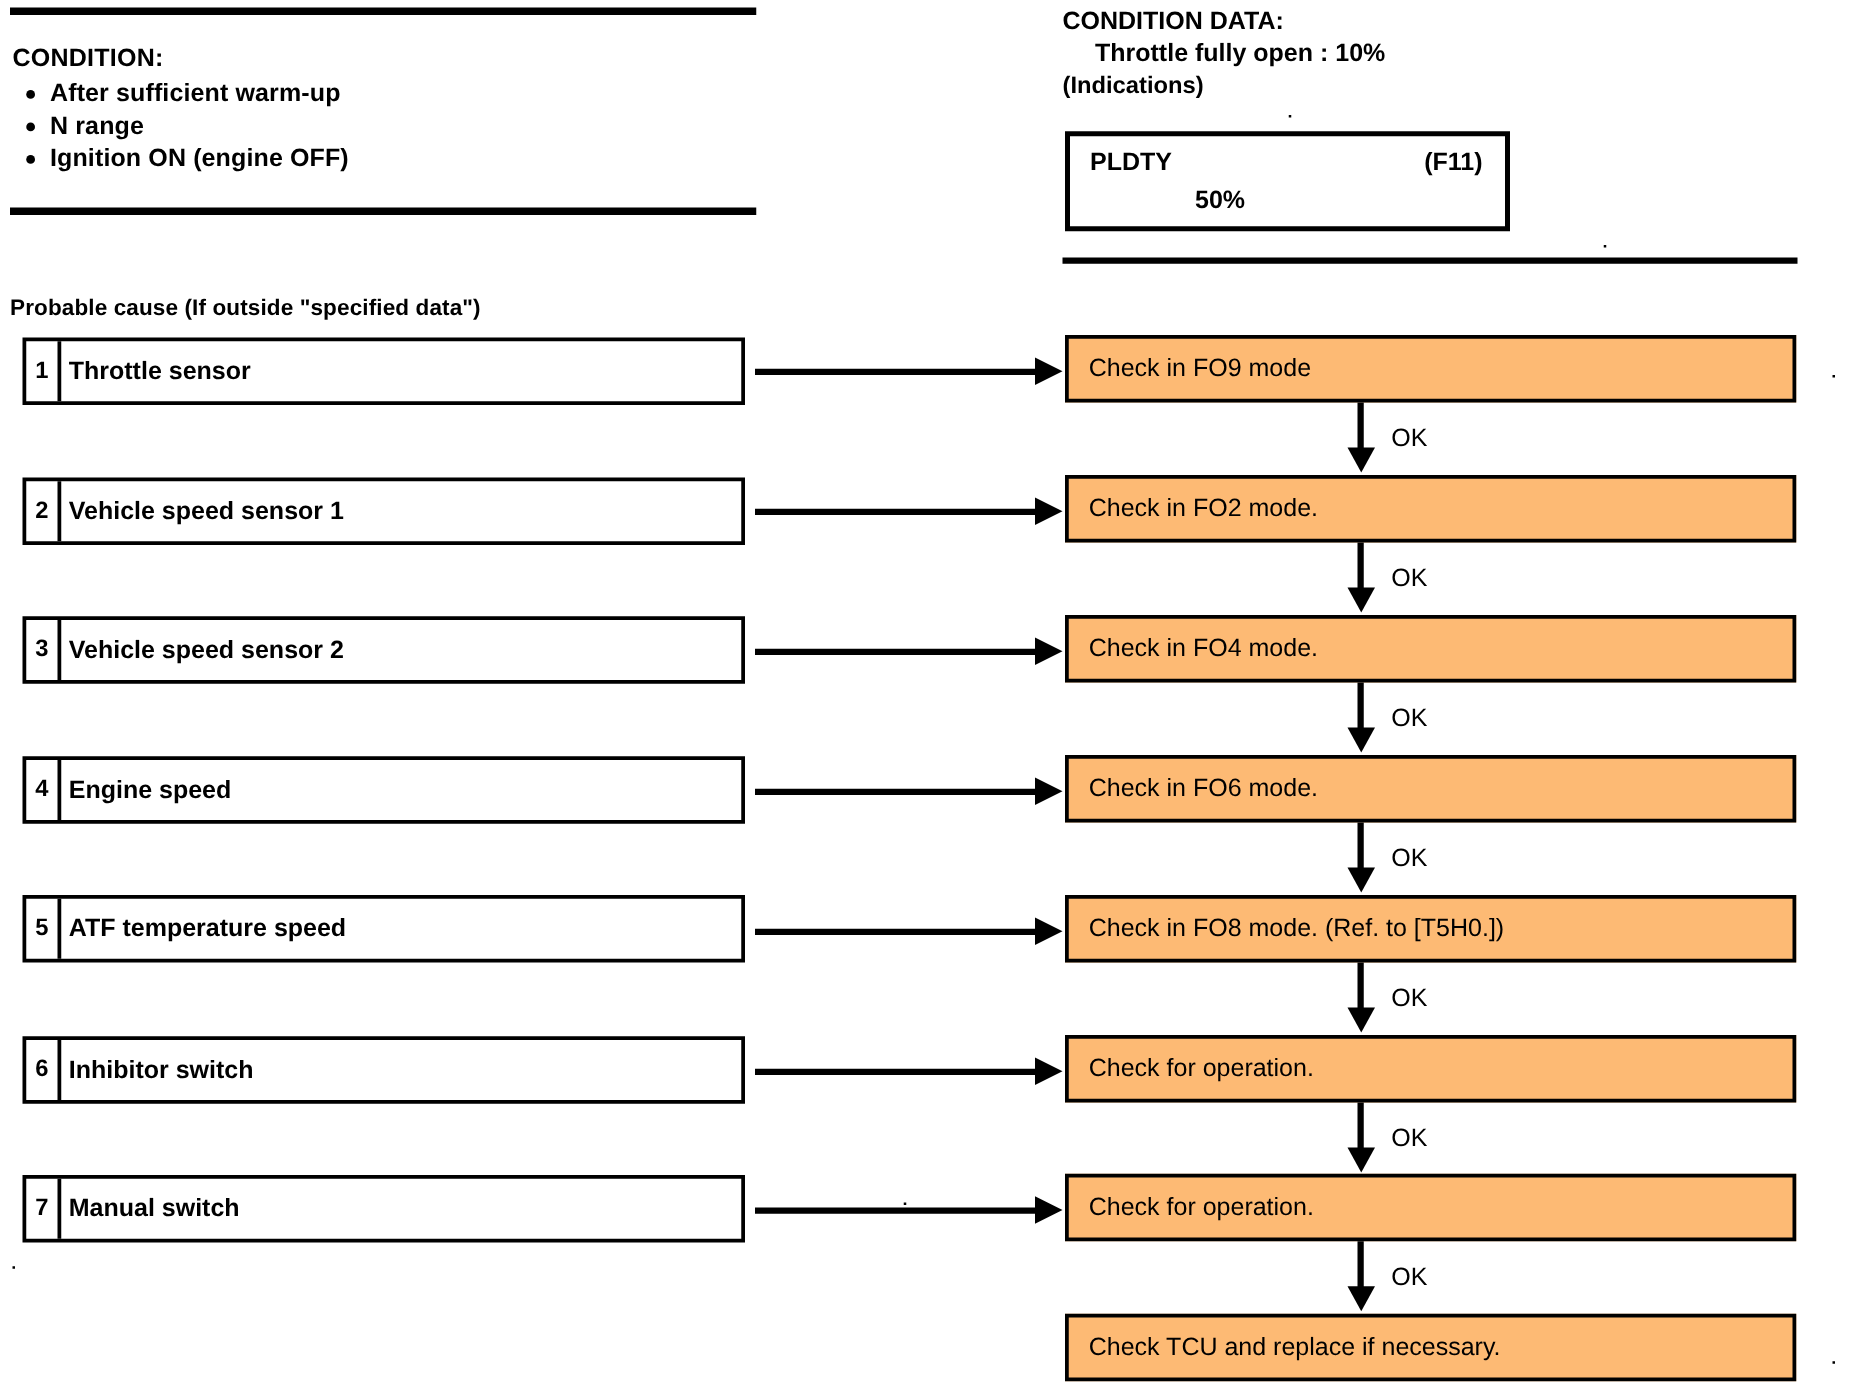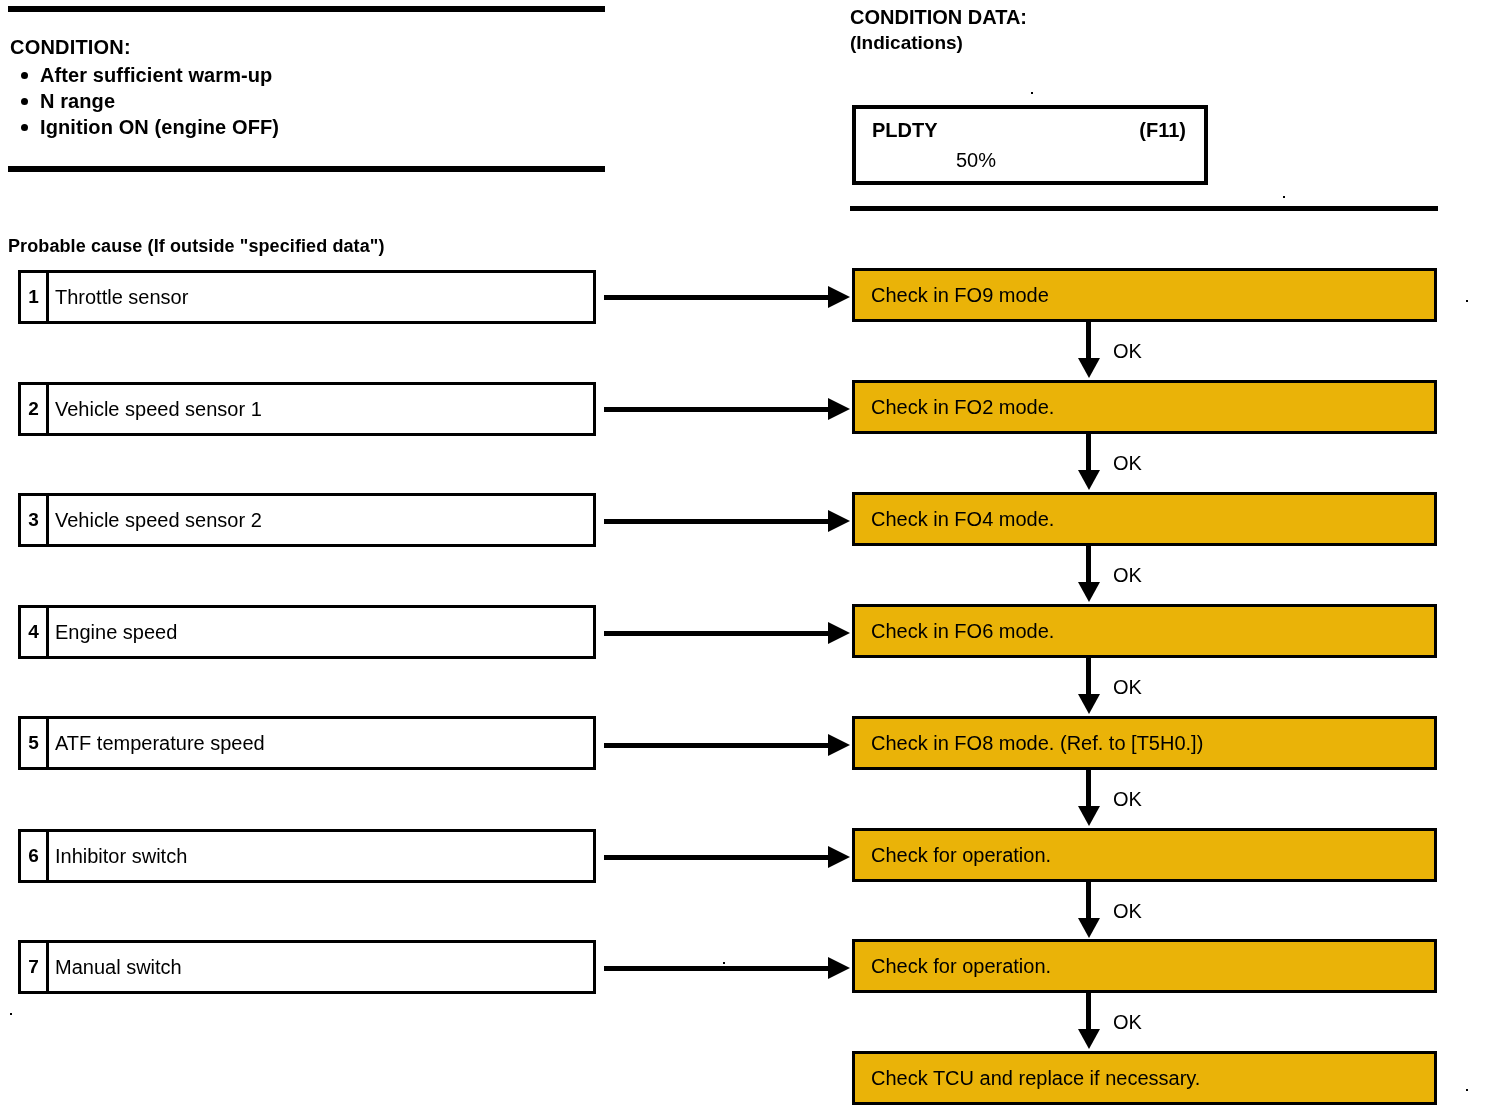--- a/index.html
+++ b/index.html
@@ -123,21 +123,21 @@
     right: 6px;
     top: 0;
     font-size: 20px;
     font-weight: bold;
   }
   .pldty-value {
     position: absolute;
     left: 100px;
     top: 40px;
     font-size: 20px;
-    font-weight: normal;
+    font-weight: bold;
   }
 
   
   .probable-heading {
     position: absolute;
     left: 8px;
     top: 236px;
     font-size: 18px;
     font-weight: bold;
     letter-spacing: 0.1px;
@@ -168,32 +168,32 @@
     font-weight: bold;
   }
   .cause-label {
     position: absolute;
     left: 34px;
     top: 0;
     height: 100%;
     display: flex;
     align-items: center;
     font-size: 20px;
-    font-weight: normal;
+    font-weight: bold;
   }
 
   
   .check-box {
     position: absolute;
     left: 852px;
     width: 585px;
     height: 54px;
     border: 3px solid #000;
     box-sizing: border-box;
-    background: #eab308;
+    background: #fdba74;
     display: flex;
     align-items: center;
   }
   .check-label {
     padding-left: 16px;
     font-size: 20px;
     font-weight: normal;
   }
 
   
@@ -266,20 +266,21 @@
     <div class="condition-title">CONDITION:</div>
     <ul class="bullets">
       <li>After sufficient warm-up</li>
       <li>N range</li>
       <li>Ignition ON (engine OFF)</li>
     </ul>
   </div>
 
   <div class="spec">
     <div class="spec-title">CONDITION DATA:</div>
+    <div class="spec-line">Throttle fully open : 10%</div>
     <div class="spec-indications">(Indications)</div>
   </div>
 
   <div class="pldty-box">
     <div class="pldty-row1">
       <span class="pldty-label">PLDTY</span>
       <span class="pldty-code">(F11)</span>
     </div>
     <div class="pldty-value">50%</div>
   </div>

